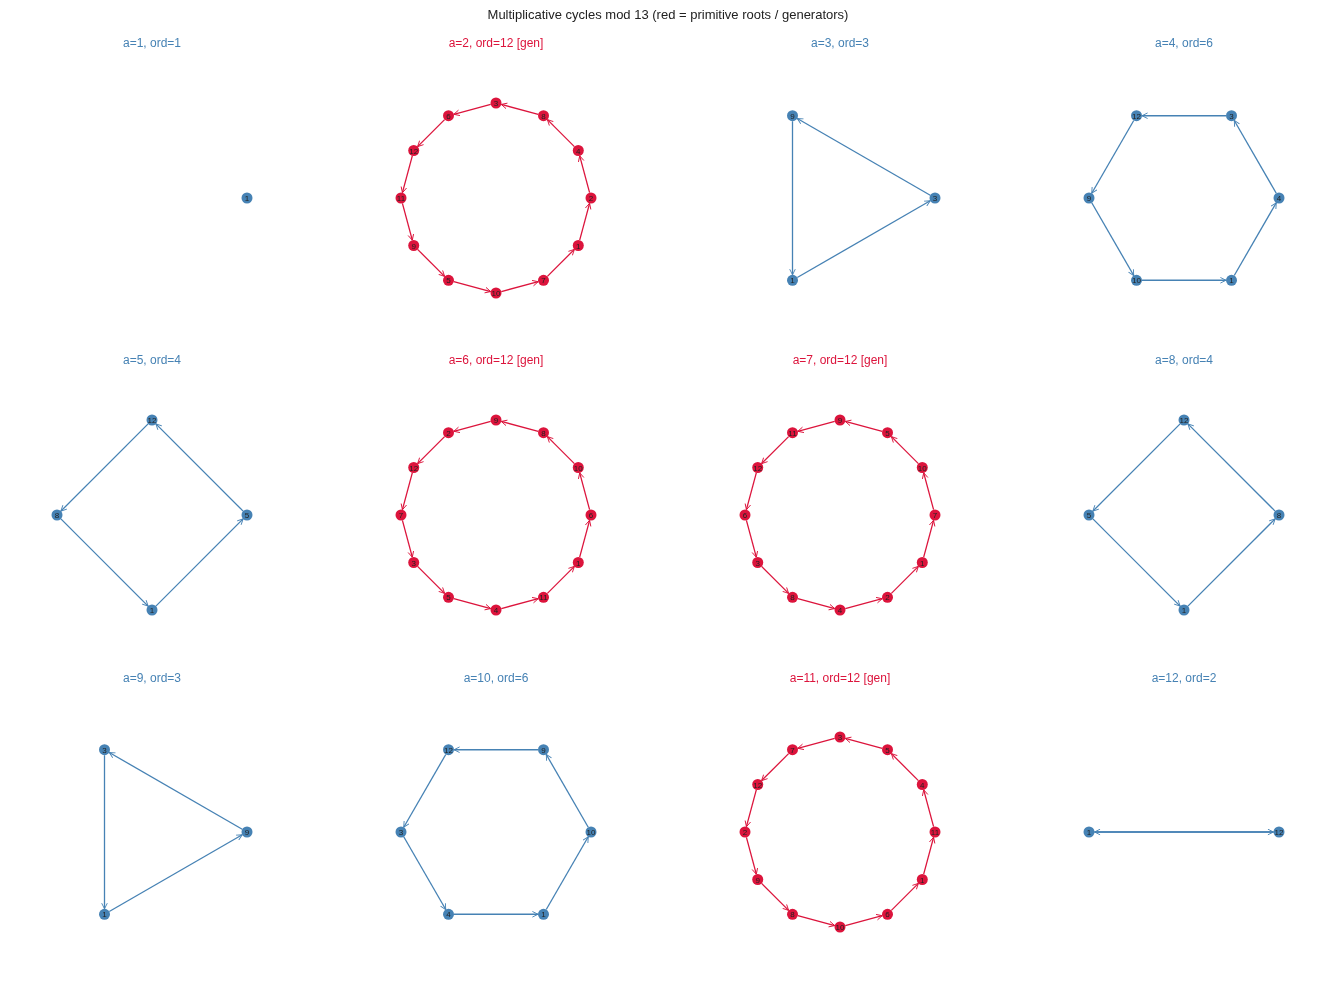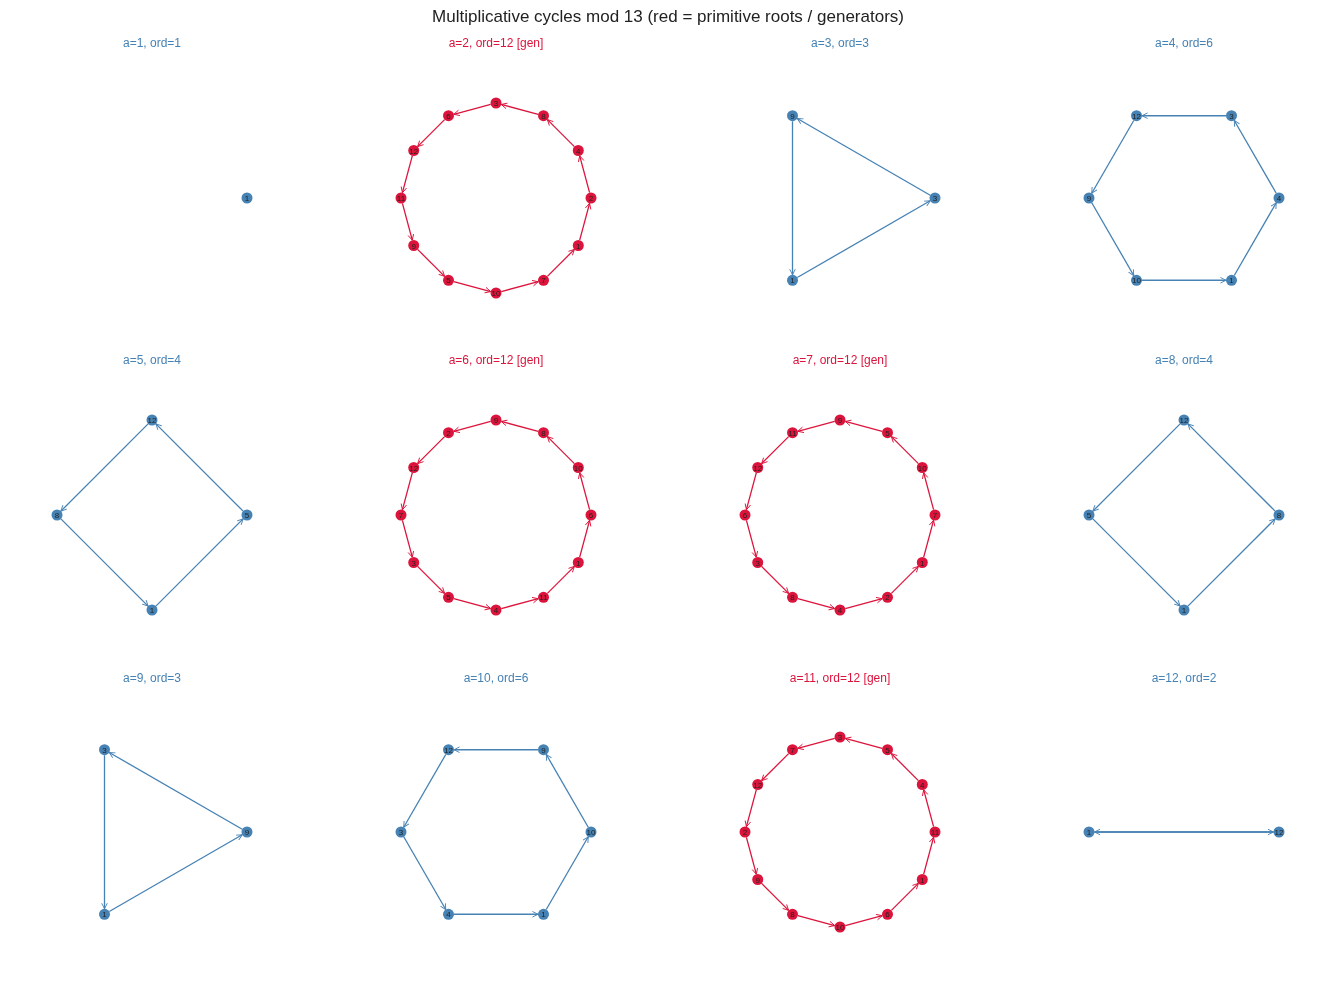--- a/index.html
+++ b/index.html
@@ -1,17 +1,17 @@
 <!DOCTYPE html>
 <html><head>
 <meta charset="utf-8">
 <style>
   html, body { margin:0; padding:0; background:#ffffff; }
   body { width:1336px; height:985px; position:relative; overflow:hidden; font-family:"Liberation Sans", sans-serif; }
-  #fig-title { position:absolute; top:7px; left:0; width:1336px; text-align:center; font-size:17px; color:#222222; }
+  #fig-title { position:absolute; top:7px; left:0; width:1336px; text-align:center; font-size:13px; color:#222222; }
   svg#canvas { position:absolute; left:0; top:0; }
   .ptitle { font-size:12px; font-family:"Liberation Sans", sans-serif; }
   .nlabel { font-size:8px; font-family:"Liberation Sans", sans-serif; fill:#222222; }
 </style>
 </head>
 <body>
 
 <div id="fig-title">Multiplicative cycles mod 13  (red = primitive roots / generators)</div>
 <svg id="canvas" width="1336" height="985">
     <defs>

